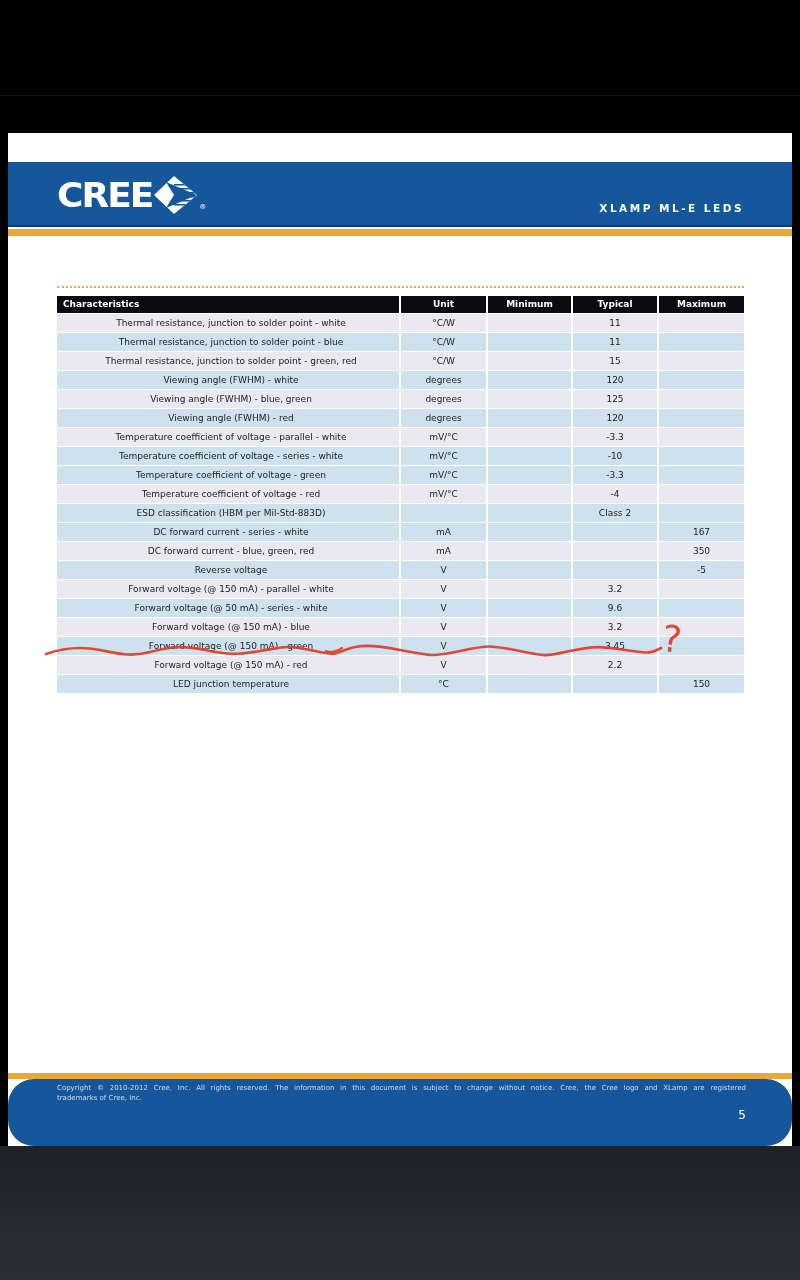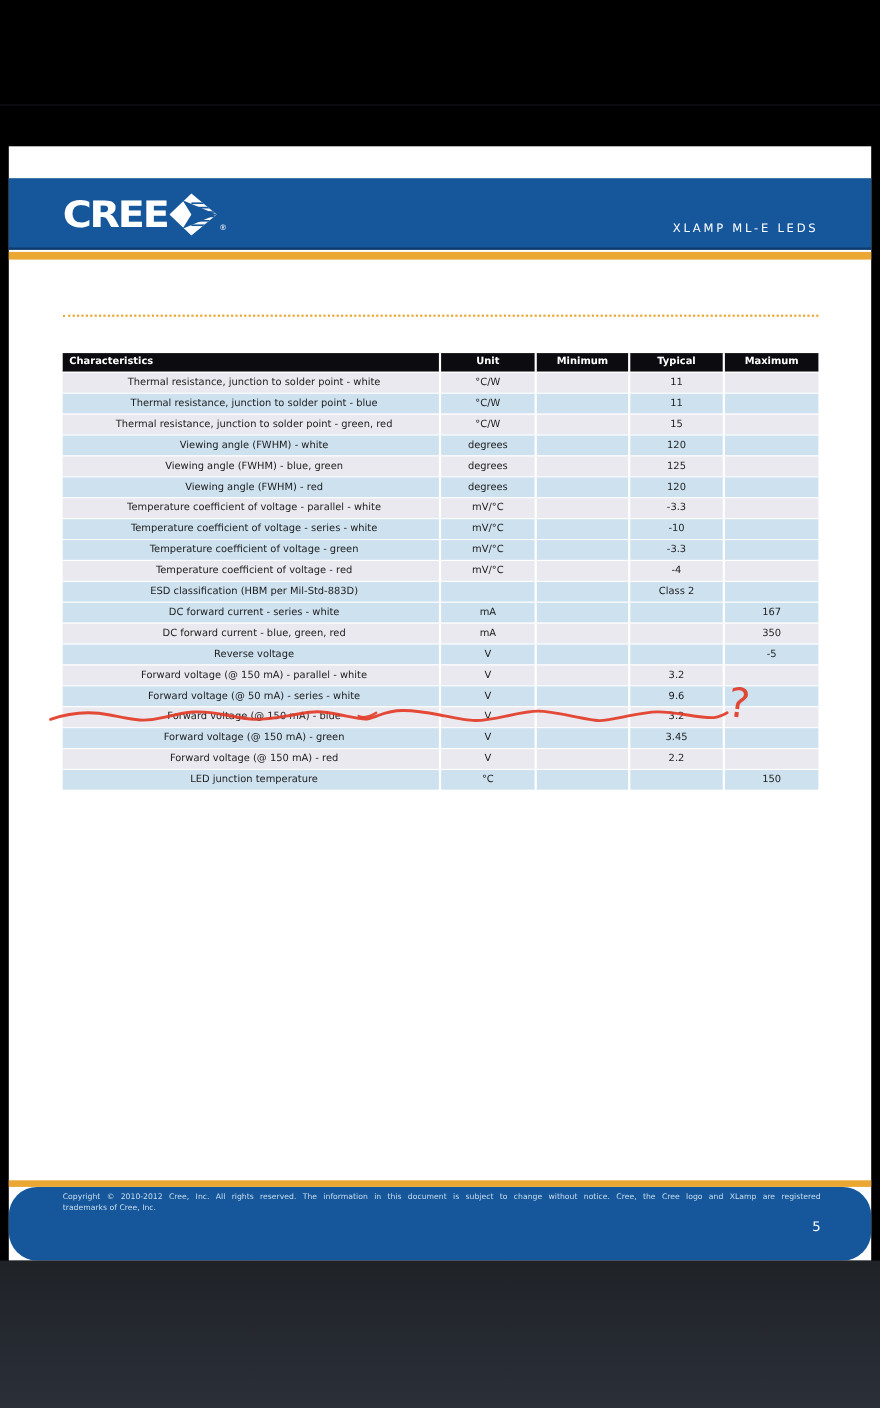--- a/index.html
+++ b/index.html
@@ -21,37 +21,37 @@
 
   
   .band{position:absolute;left:0;top:29px;width:784px;height:65px;
     background:var(--brand-blue,#15579A);border-bottom:2px solid #0E3A68;}
   .logo{position:absolute;left:49px;top:13px;display:flex;align-items:flex-end;}
   .logo-text{color:#fff;font-weight:bold;font-size:36px;line-height:34px;
     letter-spacing:-2px;transform:scaleY(.92);transform-origin:bottom;}
   .logo-diamond{margin-left:2px;margin-bottom:-3px;}
   .logo-reg{color:#fff;font-size:7px;margin-left:1px;margin-bottom:1px;}
   .product-title{position:absolute;right:48px;bottom:11px;color:#fff;
-    font-size:10.5px;font-weight:normal;letter-spacing:2.5px;}
+    font-size:10.5px;font-weight:bold;letter-spacing:2.5px;}
 
   
   .stripe{position:absolute;left:0;width:784px;height:7px;background:var(--accent-orange,#EAA733);}
   .stripe.header-stripe{top:96px;}
   .stripe.footer-stripe{top:940px;height:6px;}
 
   
   .section-title{position:absolute;left:49px;top:132px;color:var(--heading-navy,#1A4286);
     font-size:14.5px;font-weight:bold;letter-spacing:.2px;}
   .section-title sub{font-size:8.5px;}
   .dotted-rule{position:absolute;left:49px;top:153px;width:687px;height:0;
     border-bottom:2px dotted var(--accent-orange,#EAA733);}
 
   
   .char-table{position:absolute;left:49px;top:163px;width:687px;
-    border-collapse:collapse;table-layout:fixed;font-size:9px;color:#1C1C1C;margin-top:25px;}
+    border-collapse:collapse;table-layout:fixed;font-size:9px;color:#1C1C1C;}
   .char-table th{background:var(--table-header-bg,#0B0B10);color:#fff;height:17px;
     font-size:9px;font-weight:bold;border-right:2px solid #fff;border-bottom:1px solid #fff;}
   .char-table th:first-child{text-align:left;padding-left:6px;}
   .char-table th:last-child,.char-table td:last-child{border-right:none;}
   .char-table td{height:19px;border-right:2px solid #fff;border-bottom:1px solid #fff;
     text-align:center;vertical-align:middle;}
   .char-table td.col-label{text-align:center;padding-left:6px;}
   .char-table tr.shade-light td{background:var(--row-light,#E9E9EF);}
   .char-table tr.shade-blue td{background:var(--row-blue,#CEE1EF);}
 

